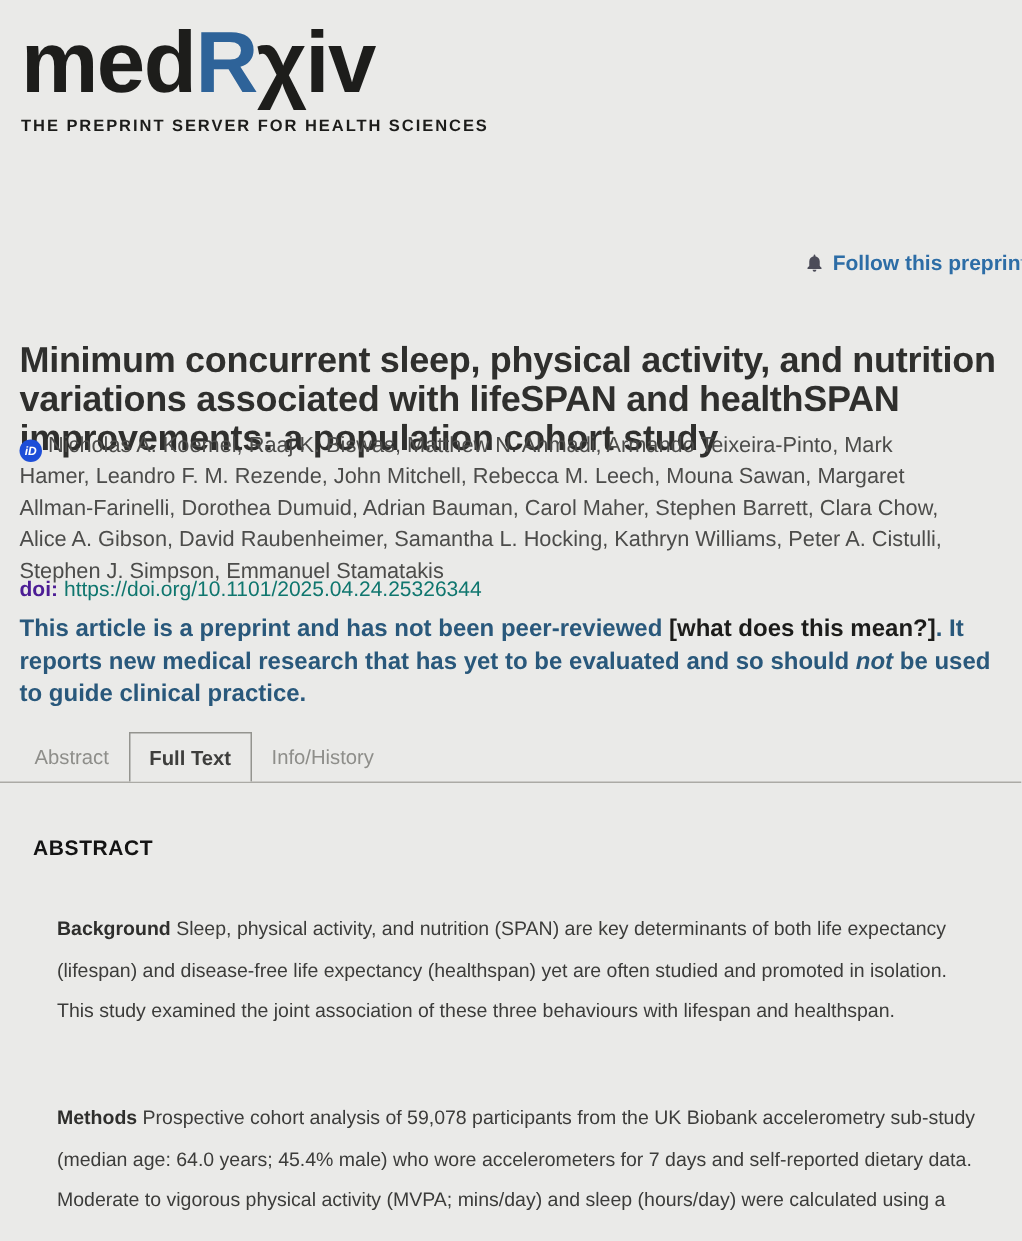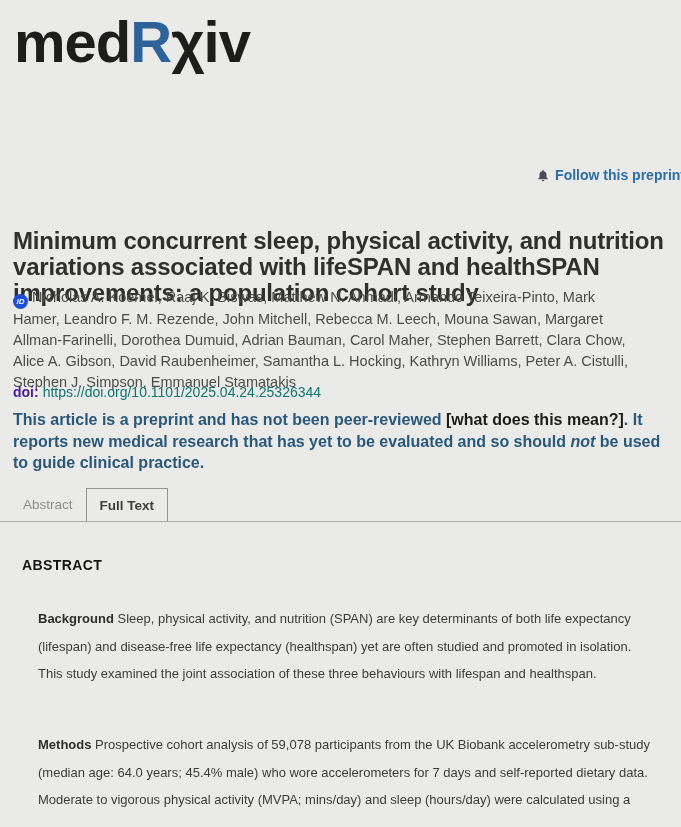--- a/index.html
+++ b/index.html
@@ -106,20 +106,21 @@
   }
   .para .plabel { font-weight: 700; color: #2e2e2c; }
   .para-bg { top: 592px; }
   .para-methods { top: 718px; }
 </style>
 </head>
 <body>
 
 <div class="logo-block">
   <div class="logo"><span>med</span><span class="r-blue">R</span><span class="chi">χ</span><span>iv</span></div>
+  <div class="tagline">THE PREPRINT SERVER FOR HEALTH SCIENCES</div>
 </div>
 
 <div class="follow">
   <svg class="bell" viewBox="0 0 24 24">
     <path fill="#4c4c58" d="M12 2c-.55 0-1 .45-1 1v1.08C8.16 4.57 6 7.03 6 10v5l-2 2v1.5h16V17l-2-2v-5c0-2.97-2.16-5.43-5-5.92V3c0-.55-.45-1-1-1zm-2.2 17.5a2.2 2.2 0 0 0 4.4 0h-4.4z"></path>
   </svg>
   <span>Follow this preprint</span>
 </div>
 
 <h1 class="title">Minimum concurrent sleep, physical activity, and nutrition variations associated with lifeSPAN and healthSPAN improvements: a population cohort study</h1>
@@ -133,20 +134,21 @@
 </div>
 
 <div class="notice">
   <span>This article is a preprint and has not been peer-reviewed </span><span class="dark-link">[what does this mean?]</span><span>. It reports new medical research that has yet to be evaluated and so should </span><span class="ital">not</span><span> be used to guide clinical practice.</span>
 </div>
 
 <div class="tabs-row">
   <div class="tabs-spacer"></div>
   <div class="tab">Abstract</div>
   <div class="tab active">Full Text</div>
+  <div class="tab">Info/History</div>
 </div>
 
 <div class="abstract-heading">ABSTRACT</div>
 
 <p class="para para-bg">
   <span class="plabel">Background</span><span> Sleep, physical activity, and nutrition (SPAN) are key determinants of both life expectancy (lifespan) and disease-free life expectancy (healthspan) yet are often studied and promoted in isolation. This study examined the joint association of these three behaviours with lifespan and healthspan.</span>
 </p>
 
 <p class="para para-methods">
   <span class="plabel">Methods</span><span> Prospective cohort analysis of 59,078 participants from the UK Biobank accelerometry sub-study (median age: 64.0 years; 45.4% male) who wore accelerometers for 7 days and self-reported dietary data. Moderate to vigorous physical activity (MVPA; mins/day) and sleep (hours/day) were calculated using a</span>

